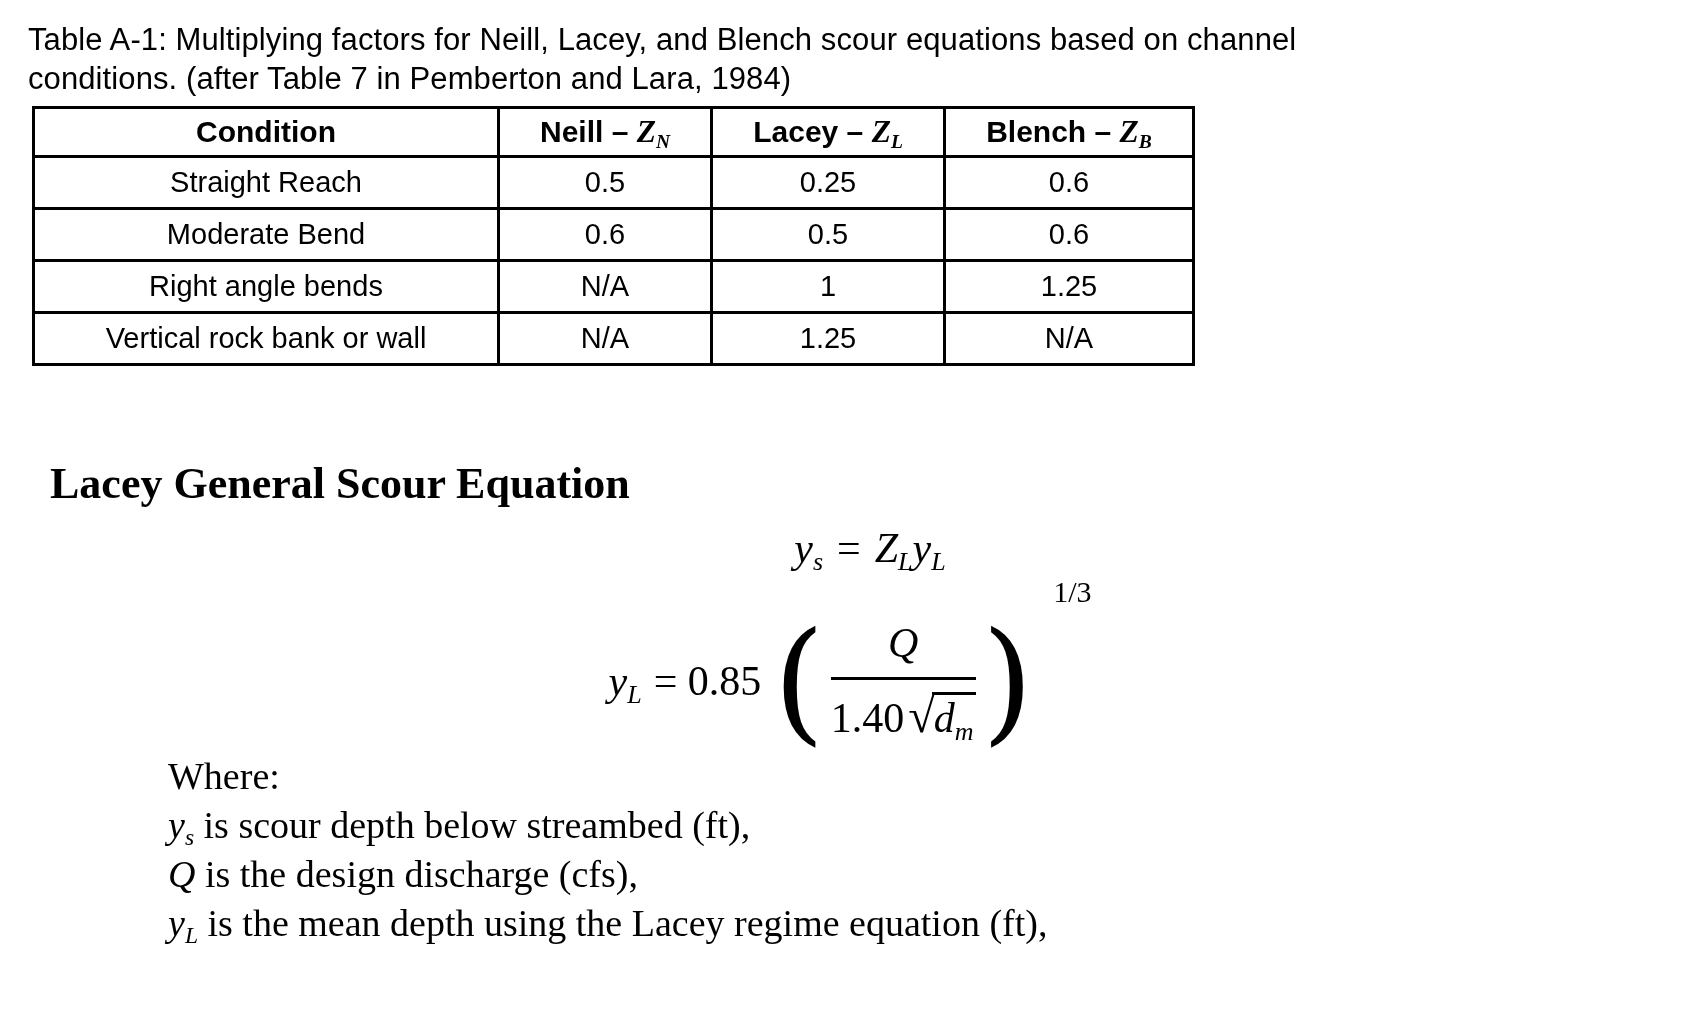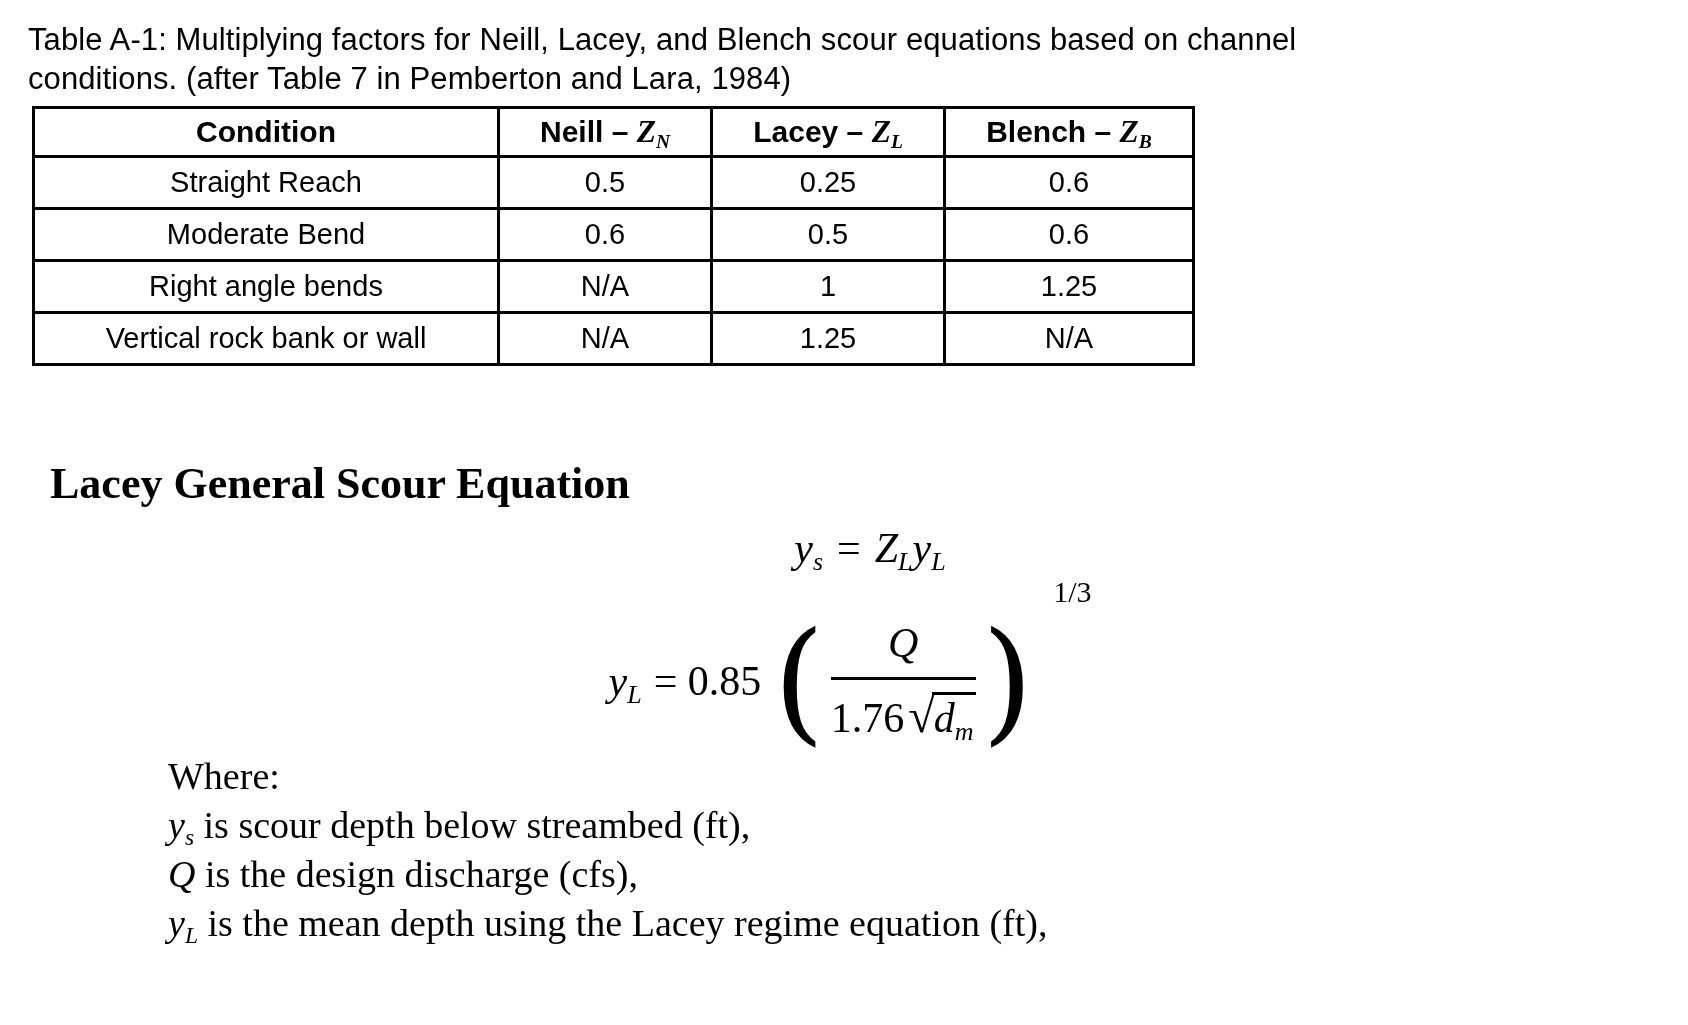--- a/index.html
+++ b/index.html
@@ -149,21 +149,21 @@
 
   <div class="eq eq1">
     <span class="mi">y</span><sub class="msub">s</sub><span class="mo">=</span><span class="mi">Z</span><sub class="msub">L</sub><span class="mi">y</span><sub class="msub">L</sub>
   </div>
 
   <div class="eq eq2">
     <span><span class="mi">y</span><sub class="msub">L</sub><span class="mo">= 0.85</span></span>
     <span class="paren lparen">(</span>
     <span class="frac">
       <span class="num"><span class="mi">Q</span></span>
-      <span class="den"><span>1.76</span><span class="rad">√</span><span class="radicand"><span class="mi">d</span><sub class="msub">m</sub></span></span>
+      <span class="den"><span>1.40</span><span class="rad">√</span><span class="radicand"><span class="mi">d</span><sub class="msub">m</sub></span></span>
     </span>
     <span class="paren rparen">)</span>
     <span class="exp">1/3</span>
   </div>
 
   <div class="where">
     <div class="where-label">Where:</div>
     <div class="def"><span class="mi">y</span><sub class="msub">s</sub><span> is scour depth below streambed (ft),</span></div>
     <div class="def"><span class="mi">Q</span><sub class="msub"></sub><span> is the design discharge (cfs),</span></div>
     <div class="def"><span class="mi">y</span><sub class="msub">L</sub><span> is the mean depth using the Lacey regime equation (ft),</span></div>

